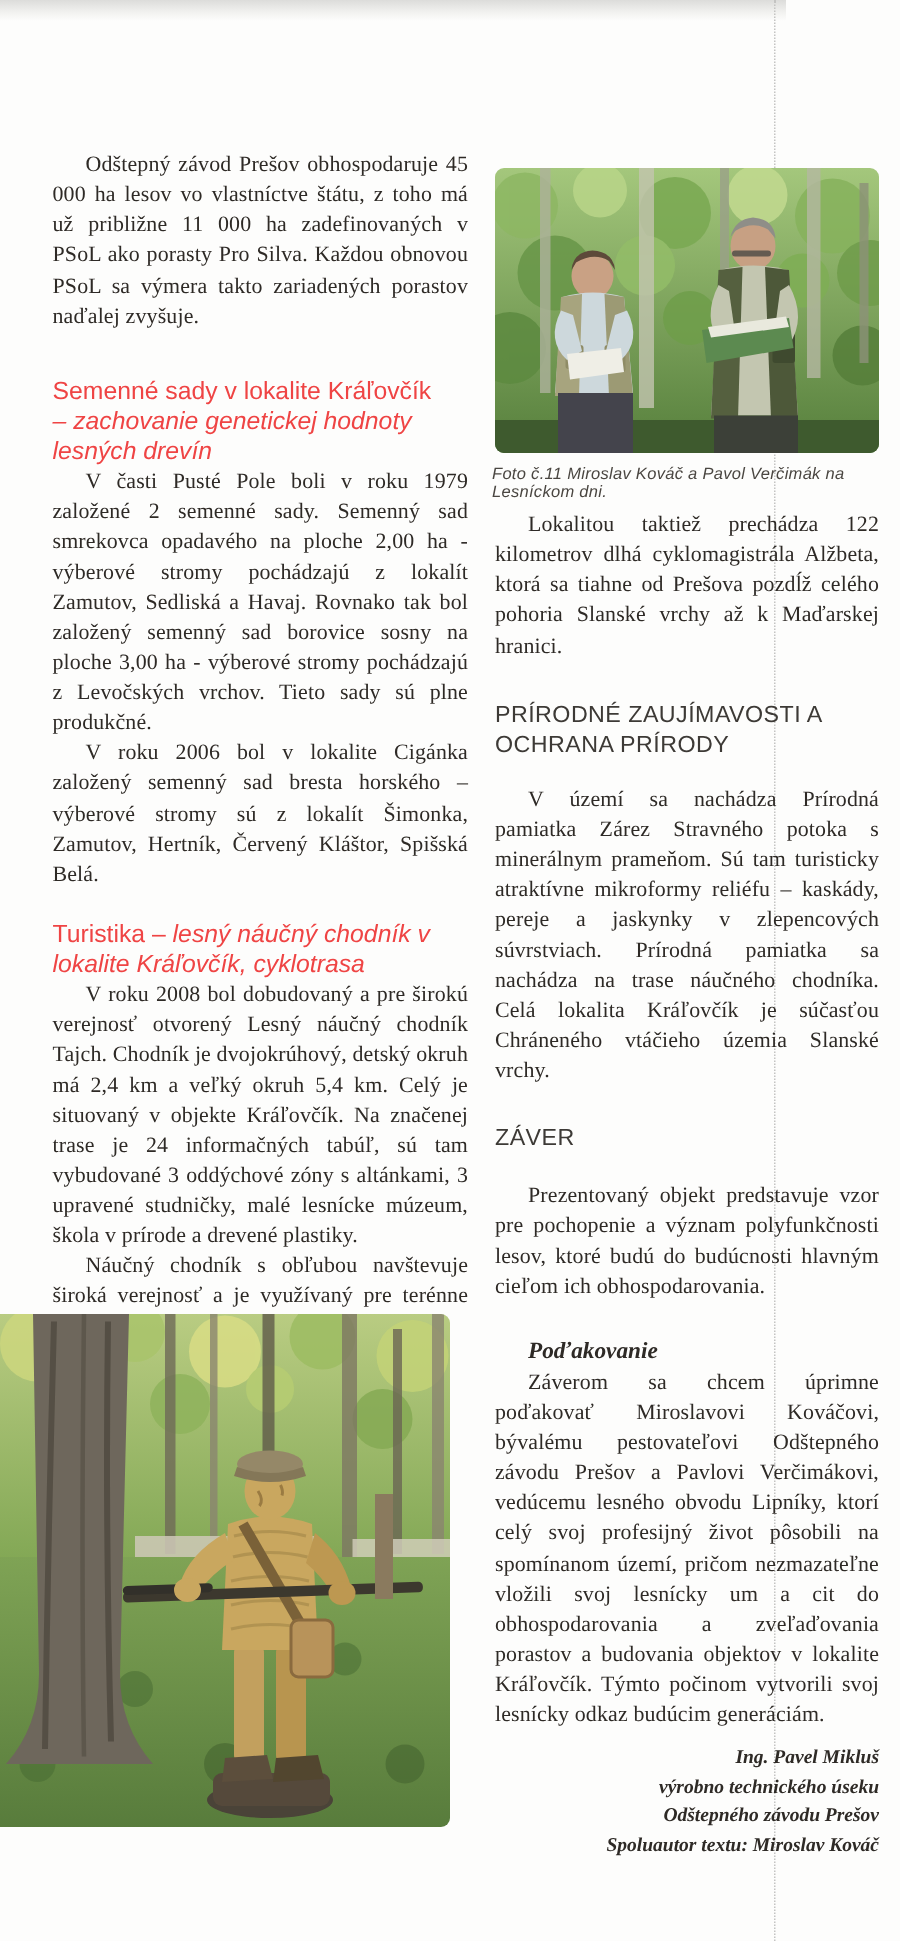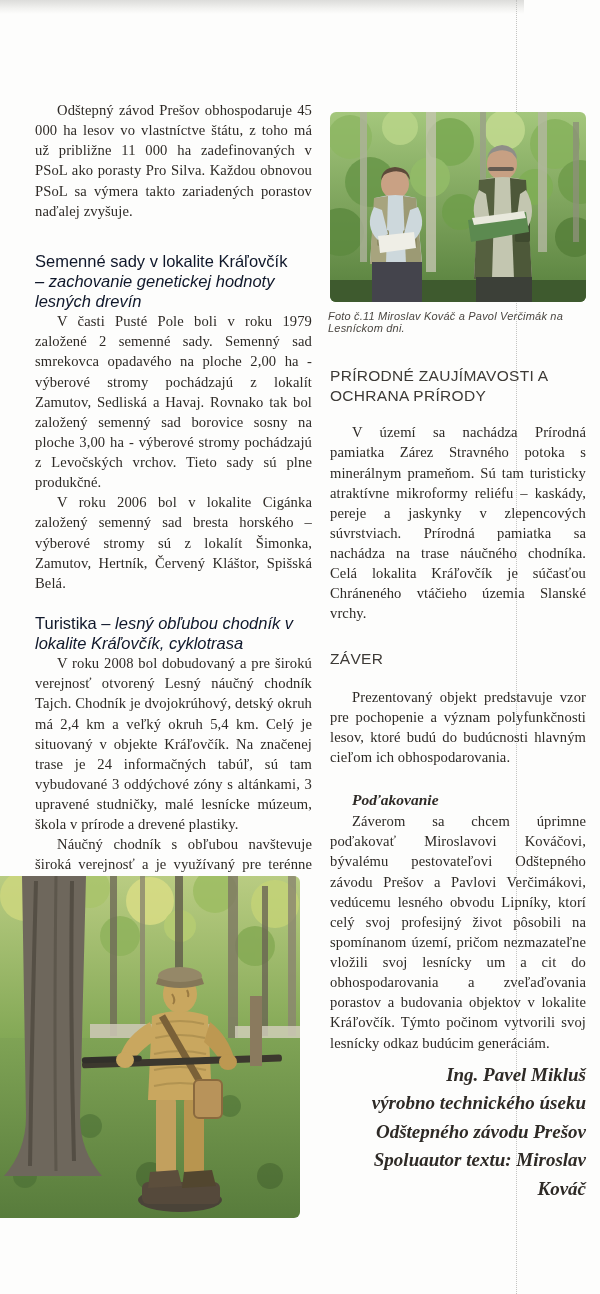--- a/index.html
+++ b/index.html
@@ -10,42 +10,42 @@
     background:linear-gradient(to bottom,#dcdcda,#f2f2f0 60%,#fdfdfc);}
   .dotted-edge{position:absolute;top:0;bottom:0;right:7px;width:0;
     border-left:1px dotted #c4c4c2;}
 
   
   .col-left{position:absolute;left:35px;top:100px;width:277px;}
   .col-right{position:absolute;left:330px;top:112px;width:256px;}
 
   p.body{margin:0;font-size:14.6px;line-height:1.38;text-align:justify;
     text-indent:22px;letter-spacing:.1px;}
-  .h-sans{font-family:"Liberation Sans", sans-serif;color:#0f172a;
+  .h-sans{font-family:"Liberation Sans", sans-serif;color:#ef4444;
     font-size:16.5px;line-height:1.22;font-weight:400;margin:0;}
   .h-sans .it{font-style:italic;}
   .h-caps{font-family:"Liberation Sans", sans-serif;color:#3d3a36;
     font-size:15.5px;line-height:1.3;font-weight:400;letter-spacing:.3px;margin:0;}
   .h-thanks{font-style:italic;font-weight:bold;font-size:15.5px;margin:0;
     text-indent:22px;}
   .caption{font-family:"Liberation Sans", sans-serif;font-style:italic;
     font-size:11px;color:#4a4641;letter-spacing:.2px;}
 
   .mt-sec{margin-top:30px;}
   .mt-par{margin-top:15px;}
 
   .photo{border-radius:6px;overflow:hidden;display:block;}
   .photo-right{position:absolute;left:330px;top:112px;width:256px;height:190px;}
   .photo-right-caption{position:absolute;left:328px;top:310px;width:258px;}
   .photo-left{position:absolute;left:0px;top:876px;width:300px;height:342px;
     border-radius:0 6px 6px 0;}
   .photo-left-caption{position:absolute;left:35px;top:1229px;width:280px;}
 
   .sig{margin:0;text-align:right;font-style:italic;font-weight:bold;
-    font-size:19px;line-height:1.5;}
+    font-size:13px;line-height:1.5;}
   .sig-block{margin-top:8px;}
 
   svg{display:block;}
 </style>
 </head>
 <body>
 
 <div class="page">
   <div class="scan-top"></div>
   <div class="dotted-edge"></div>
@@ -55,21 +55,21 @@
 
     <div class="mt-sec">
       <p class="h-sans">Semenné sady v lokalite Kráľovčík</p>
       <p class="h-sans it" style="font-style:italic">– zachovanie genetickej hodnoty lesných drevín</p>
     </div>
 
     <p class="body mt-par">V časti Pusté Pole boli v roku 1979 založené 2 semenné sady. Semenný sad smrekovca opadavého na ploche 2,00 ha - výberové stromy pochádzajú z lokalít Zamutov, Sedliská a Havaj. Rovnako tak bol založený semenný sad borovice sosny na ploche 3,00 ha - výberové stromy pochádzajú z Levočských vrchov. Tieto sady sú plne produkčné.</p>
     <p class="body">V roku 2006 bol v lokalite Cigánka založený semenný sad bresta horského – výberové stromy sú z lokalít Šimonka, Zamutov, Hertník, Červený Kláštor, Spišská Belá.</p>
 
     <p class="h-sans" style="margin-top:20px">
-      <span>Turistika – </span><span class="it">lesný obľubou chodník v lokalite Kráľovčík, cyklotrasa</span>
+      <span>Turistika – </span><span class="it">lesný náučný chodník v lokalite Kráľovčík, cyklotrasa</span>
     </p>
 
     <p class="body mt-par">V roku 2008 bol dobudovaný a pre širokú verejnosť otvorený Lesný náučný chodník Tajch. Chodník je dvojokrúhový, detský okruh má 2,4 km a veľký okruh 5,4 km. Celý je situovaný v objekte Kráľovčík. Na značenej trase je 24 informačných tabúľ, sú tam vybudované 3 oddýchové zóny s altánkami, 3 upravené studničky, malé lesnícke múzeum, škola v prírode a drevené plastiky.</p>
     <p class="body">Náučný chodník s obľubou navštevuje široká verejnosť a je využívaný pre terénne vyučovanie žiakov základných škôl z okolia.</p>
   </div>
 
   <div class="photo photo-right">
     <svg width="256" height="190" viewBox="0 0 256 190" xmlns="http://www.w3.org/2000/svg">
       <defs>
         <linearGradient id="fg1" x1="0" y1="0" x2="0" y2="1">
@@ -127,20 +127,21 @@
         <path d="M196,78 Q208,100 196,118 L186,112 L190,82 Z" fill="#c3c6b0"></path>
         <polygon points="138,108 196,100 199,120 141,130" fill="#5c8a50"></polygon>
         <polygon points="142,106 194,99 196,106 144,113" fill="#e9e9dd"></polygon>
         <rect x="146" y="165" width="56" height="25" fill="#3c4038"></rect>
       </g>
     </svg>
   </div>
   <div class="photo-right-caption caption">Foto č.11 Miroslav Kováč a Pavol Verčimák na Lesníckom dni.</div>
 
   <div class="col-right" style="top:340px">
+    <p class="body">Lokalitou taktiež prechádza 122 kilometrov dlhá cyklomagistrála Alžbeta, ktorá sa tiahne od Prešova pozdĺž celého pohoria Slanské vrchy až k Maďarskej hranici.</p>
 
     <p class="h-caps" style="margin-top:26px">PRÍRODNÉ ZAUJÍMAVOSTI A OCHRANA PRÍRODY</p>
 
     <p class="body" style="margin-top:16px">V území sa nachádza Prírodná pamiatka Zárez Stravného potoka s minerálnym prameňom. Sú tam turisticky atraktívne mikroformy reliéfu – kaskády, pereje a jaskynky v zlepencových súvrstviach. Prírodná pamiatka sa nachádza na trase náučného chodníka. Celá lokalita Kráľovčík je súčasťou Chráneného vtáčieho územia Slanské vrchy.</p>
 
     <p class="h-caps" style="margin-top:25px">ZÁVER</p>
 
     <p class="body" style="margin-top:18px">Prezentovaný objekt predstavuje vzor pre pochopenie a význam polyfunkčnosti lesov, ktoré budú do budúcnosti hlavným cieľom ich obhospodarovania.</p>
 
     <p class="h-thanks" style="margin-top:24px">Poďakovanie</p>

